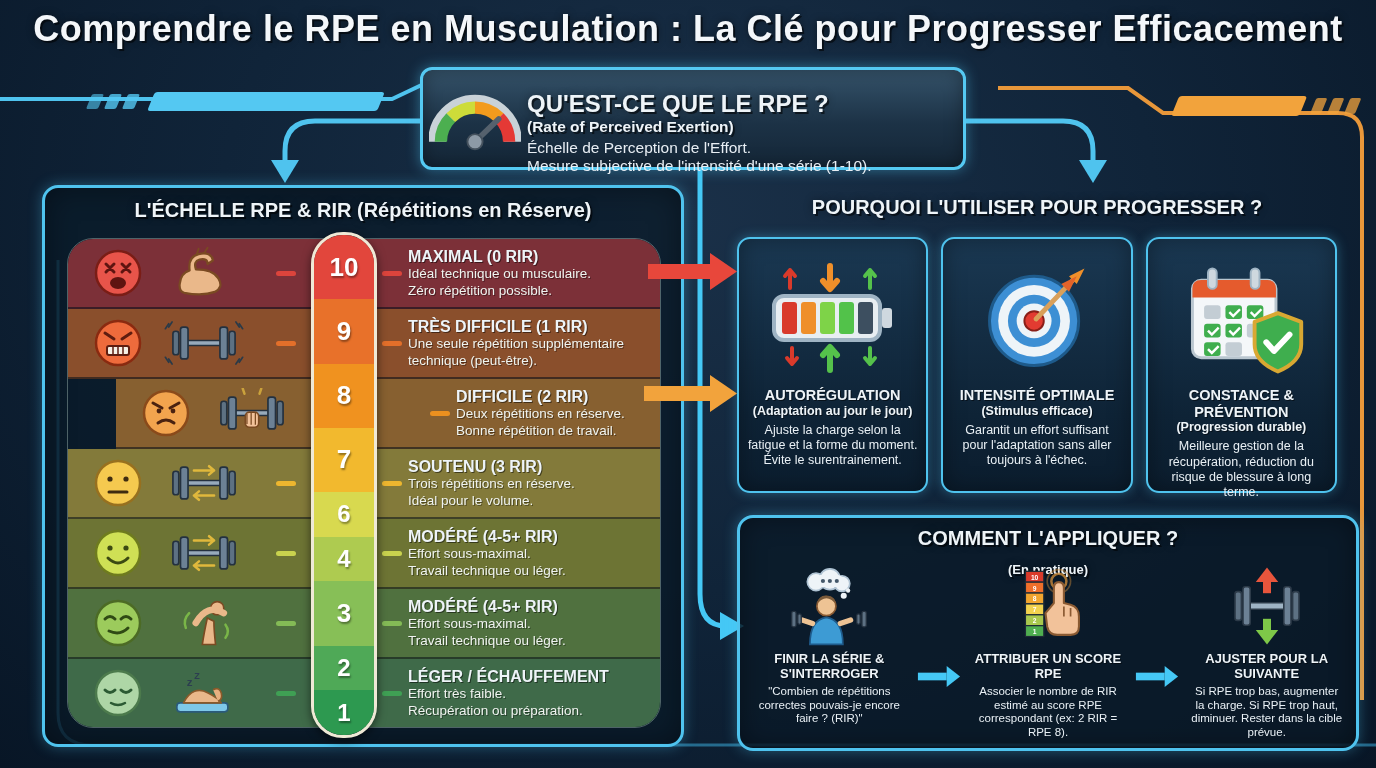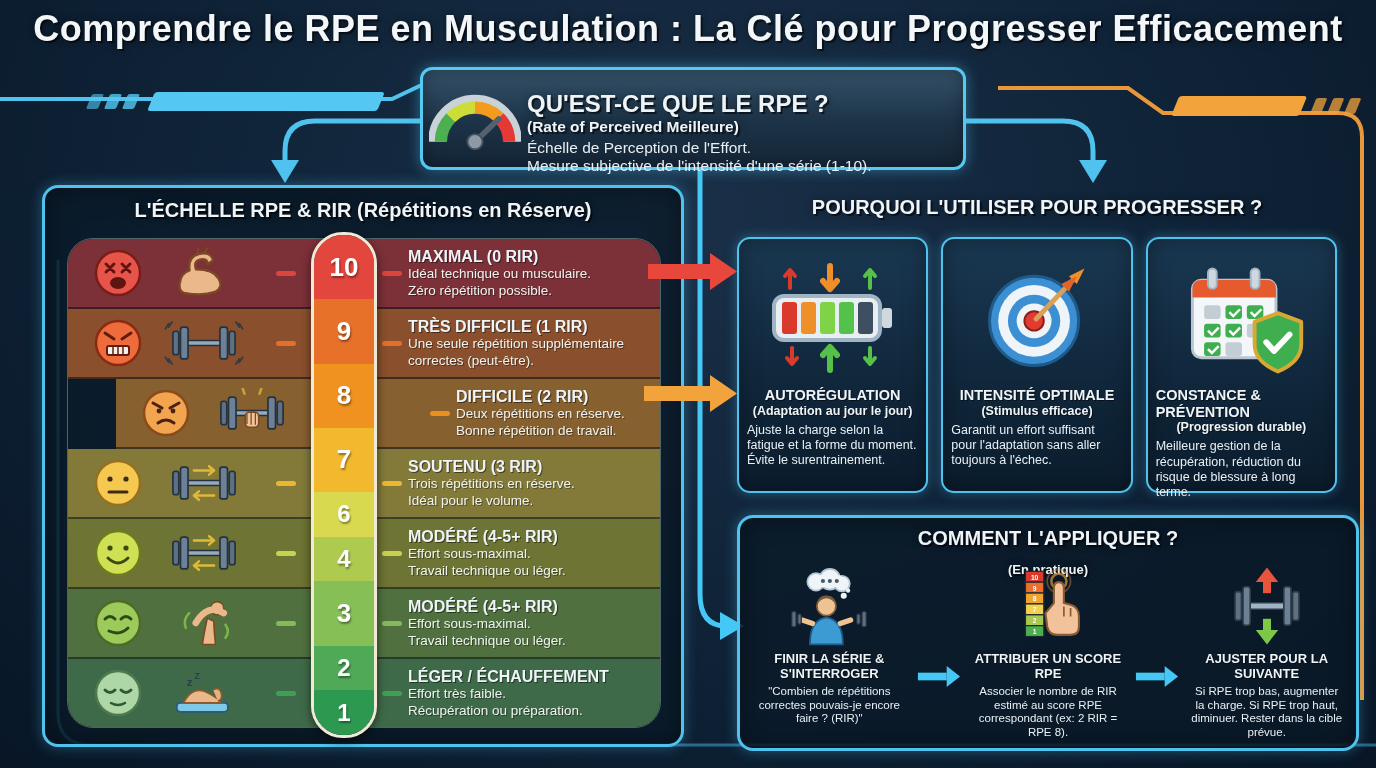--- a/index.html
+++ b/index.html
@@ -55,21 +55,21 @@
   }
   .pill-seg{display:flex;align-items:center;justify-content:center;font-weight:bold;font-size:26px;color:#fff;
     text-shadow:1px 2px 2px rgba(0,0,0,.4);}
   
   #why-title{position:absolute;left:727px;top:196px;width:620px;text-align:center;font-size:20px;font-weight:bold;}
   #why-cards{position:absolute;left:737px;top:237px;width:600px;height:256px;display:flex;gap:13px;z-index:4;}
   .why-card{
     flex:1;border:2.5px solid #4fc3ee;border-radius:13px;
     background:linear-gradient(180deg,#1a3852 0%,#0e2336 70%,#0b1d2e 100%);
     box-shadow:0 0 12px rgba(80,200,245,.35), inset 0 0 22px rgba(0,0,0,.35);
-    display:flex;flex-direction:column;align-items:center;padding:10px 8px 6px 8px;box-sizing:border-box;
+    display:flex;flex-direction:column;align-items:center;text-align:center;padding:10px 8px 6px 8px;box-sizing:border-box;
   }
   .card-icon{height:138px;display:flex;align-items:center;justify-content:center;flex:none;}
   .card-title{font-size:14.5px;font-weight:bold;line-height:1.15;text-shadow:1px 1px 0 rgba(0,0,0,.5);}
   .card-sub{font-size:12.5px;font-weight:bold;margin-bottom:5px;text-shadow:1px 1px 0 rgba(0,0,0,.5);}
   .card-body{font-size:12.5px;line-height:1.22;color:#e9f0f5;}
   
   #how-panel{
     position:absolute;left:737px;top:515px;width:616px;height:230px;
     border:3px solid #4fc3ee;border-radius:16px;background:rgba(10,26,40,.78);
     box-shadow:0 0 14px rgba(80,200,245,.35), inset 0 0 26px rgba(0,0,0,.4);z-index:4;
@@ -130,21 +130,21 @@
         <path d="M12 62 A36 36 0 0 1 22.5 36.5" fill="none" stroke="#4caf50" stroke-width="13"></path>
         <path d="M22.5 36.5 A36 36 0 0 1 48 26" fill="none" stroke="#cddc39" stroke-width="13"></path>
         <path d="M48 26 A36 36 0 0 1 73.5 36.5" fill="none" stroke="#f29b1d" stroke-width="13"></path>
         <path d="M73.5 36.5 A36 36 0 0 1 84 62" fill="none" stroke="#e53935" stroke-width="13"></path>
         <line x1="48" y1="62" x2="73" y2="38" stroke="#55616d" stroke-width="6" stroke-linecap="round"></line>
         <circle cx="48" cy="62" r="8" fill="#8d9aa6" stroke="#45525e" stroke-width="2"></circle>
       </svg>
     </div>
     <div id="def-text">
       <div id="def-title" class="shadowed">QU'EST-CE QUE LE RPE ?</div>
-      <div id="def-sub" class="shadowed">(Rate of Perceived Meilleure)</div>
+      <div id="def-sub" class="shadowed">(Rate of Perceived Exertion)</div>
       <div id="def-l1">Échelle de Perception de l'Effort.</div>
       <div id="def-l2">Mesure subjective de l'intensité d'une série (1-10).</div>
     </div>
   </div>
 
   <div id="scale-panel">
     <div id="scale-title" class="shadowed">L'ÉCHELLE RPE &amp; RIR (Répétitions en Réserve)</div>
     <div id="rpe-rows">
         <div class="rpe-row" style="background: rgb(124, 48, 56);">
           <span class="row-face">
@@ -185,21 +185,21 @@
     <rect x="80" y="15" width="7" height="28" rx="3" fill="#5d7183" stroke="#24313f" stroke-width="2"></rect>
     <rect x="69" y="10" width="9" height="38" rx="3" fill="#6c8195" stroke="#24313f" stroke-width="2"></rect>
               <path d="M8 6 L4 12 M12 4 L8 10 M92 6 L96 12 M88 4 L92 10 M8 52 L4 46 M12 54 L8 48 M92 52 L96 46 M88 54 L92 48" stroke="#2a3a48" stroke-width="2" stroke-linecap="round"></path>
             </svg>
           </span>
           <span class="row-dash dash-l" style="background:#e8712a"></span>
           <span class="row-dash dash-r" style="background:#e8712a"></span>
           <span class="row-text">
             <div class="row-heading">TRÈS DIFFICILE (1 RIR)</div>
             <div class="row-line">Une seule répétition supplémentaire</div>
-            <div class="row-line">correctes (peut-être).</div>
+            <div class="row-line">technique (peut-être).</div>
           </span>
         </div>
         <div class="rpe-row" style="background: rgb(135, 96, 48); margin-left: 48px;">
           <span class="row-face">
             <svg viewBox="0 0 52 52" width="52" height="52">
               <circle cx="26" cy="26" r="22" fill="#f2a44e" stroke="#8a4a1a" stroke-width="2.5"></circle>
               <path d="M13 16 L22 21 M39 16 L30 21" stroke="#4a2210" stroke-width="3" stroke-linecap="round" fill="none"></path>
               <circle cx="19" cy="24" r="2.4" fill="#4a2210"></circle>
               <circle cx="33" cy="24" r="2.4" fill="#4a2210"></circle>
               <path d="M18 36 Q26 30 34 36" stroke="#4a2210" stroke-width="3" fill="none" stroke-linecap="round"></path>

